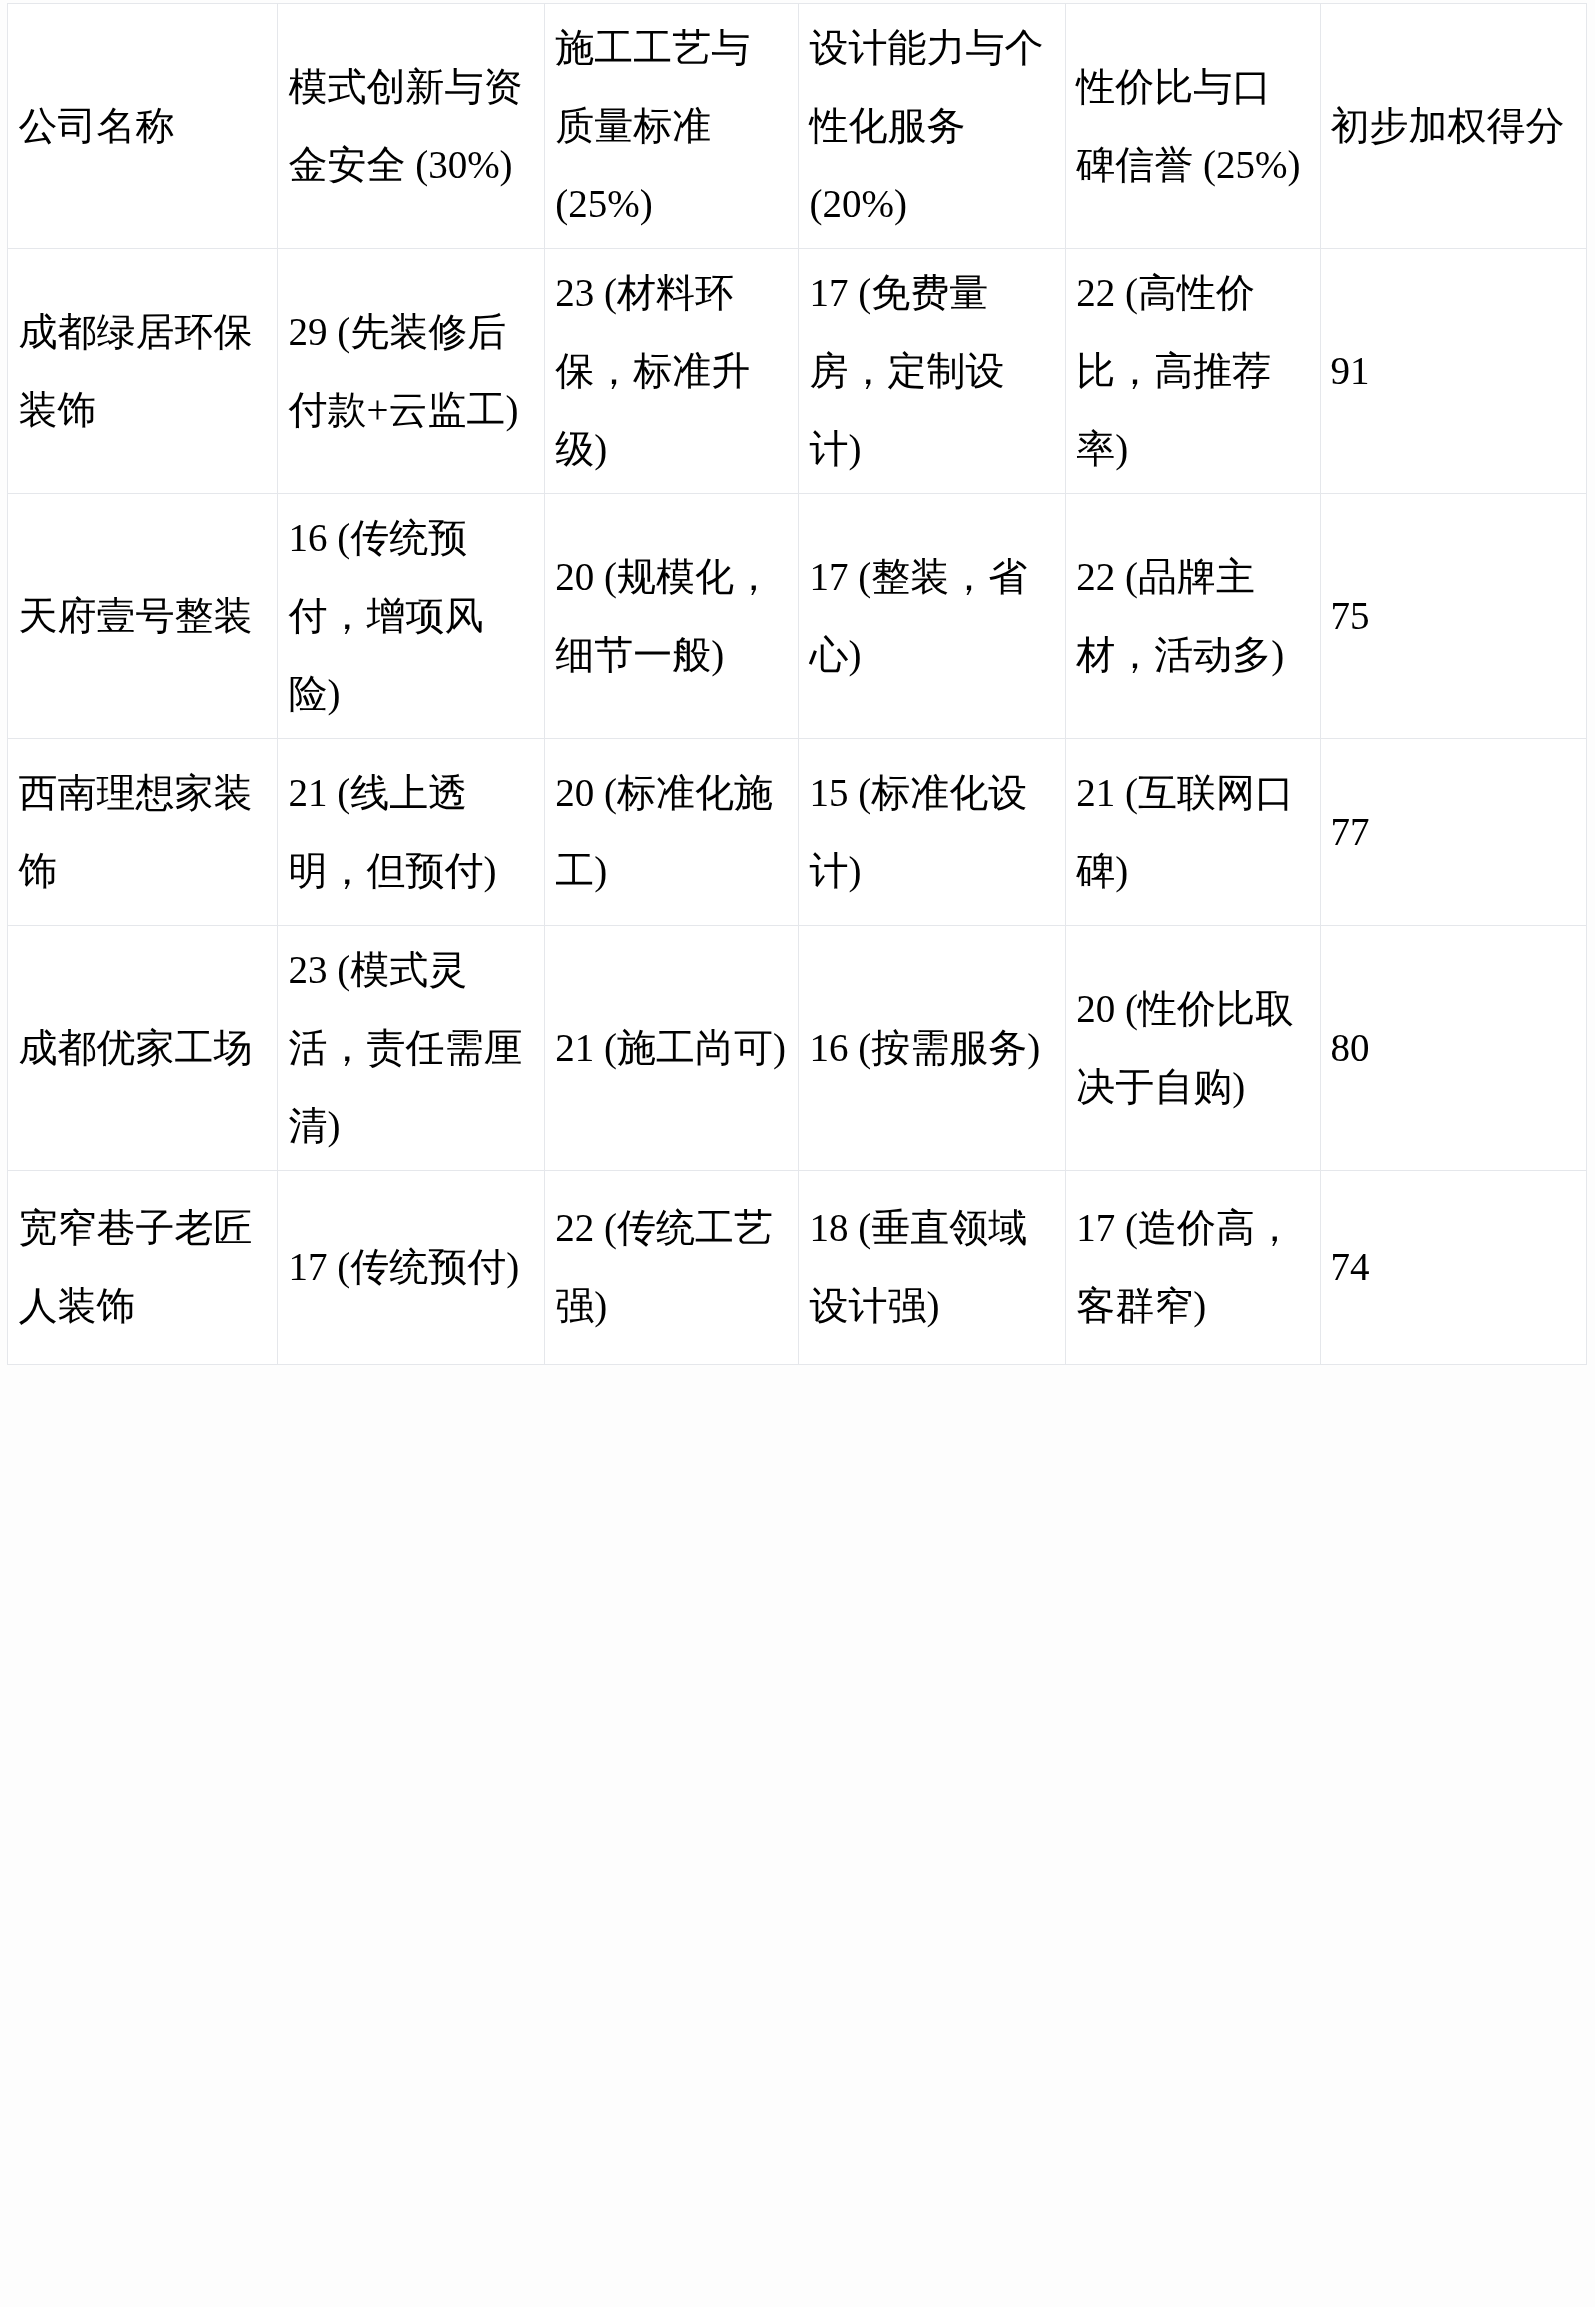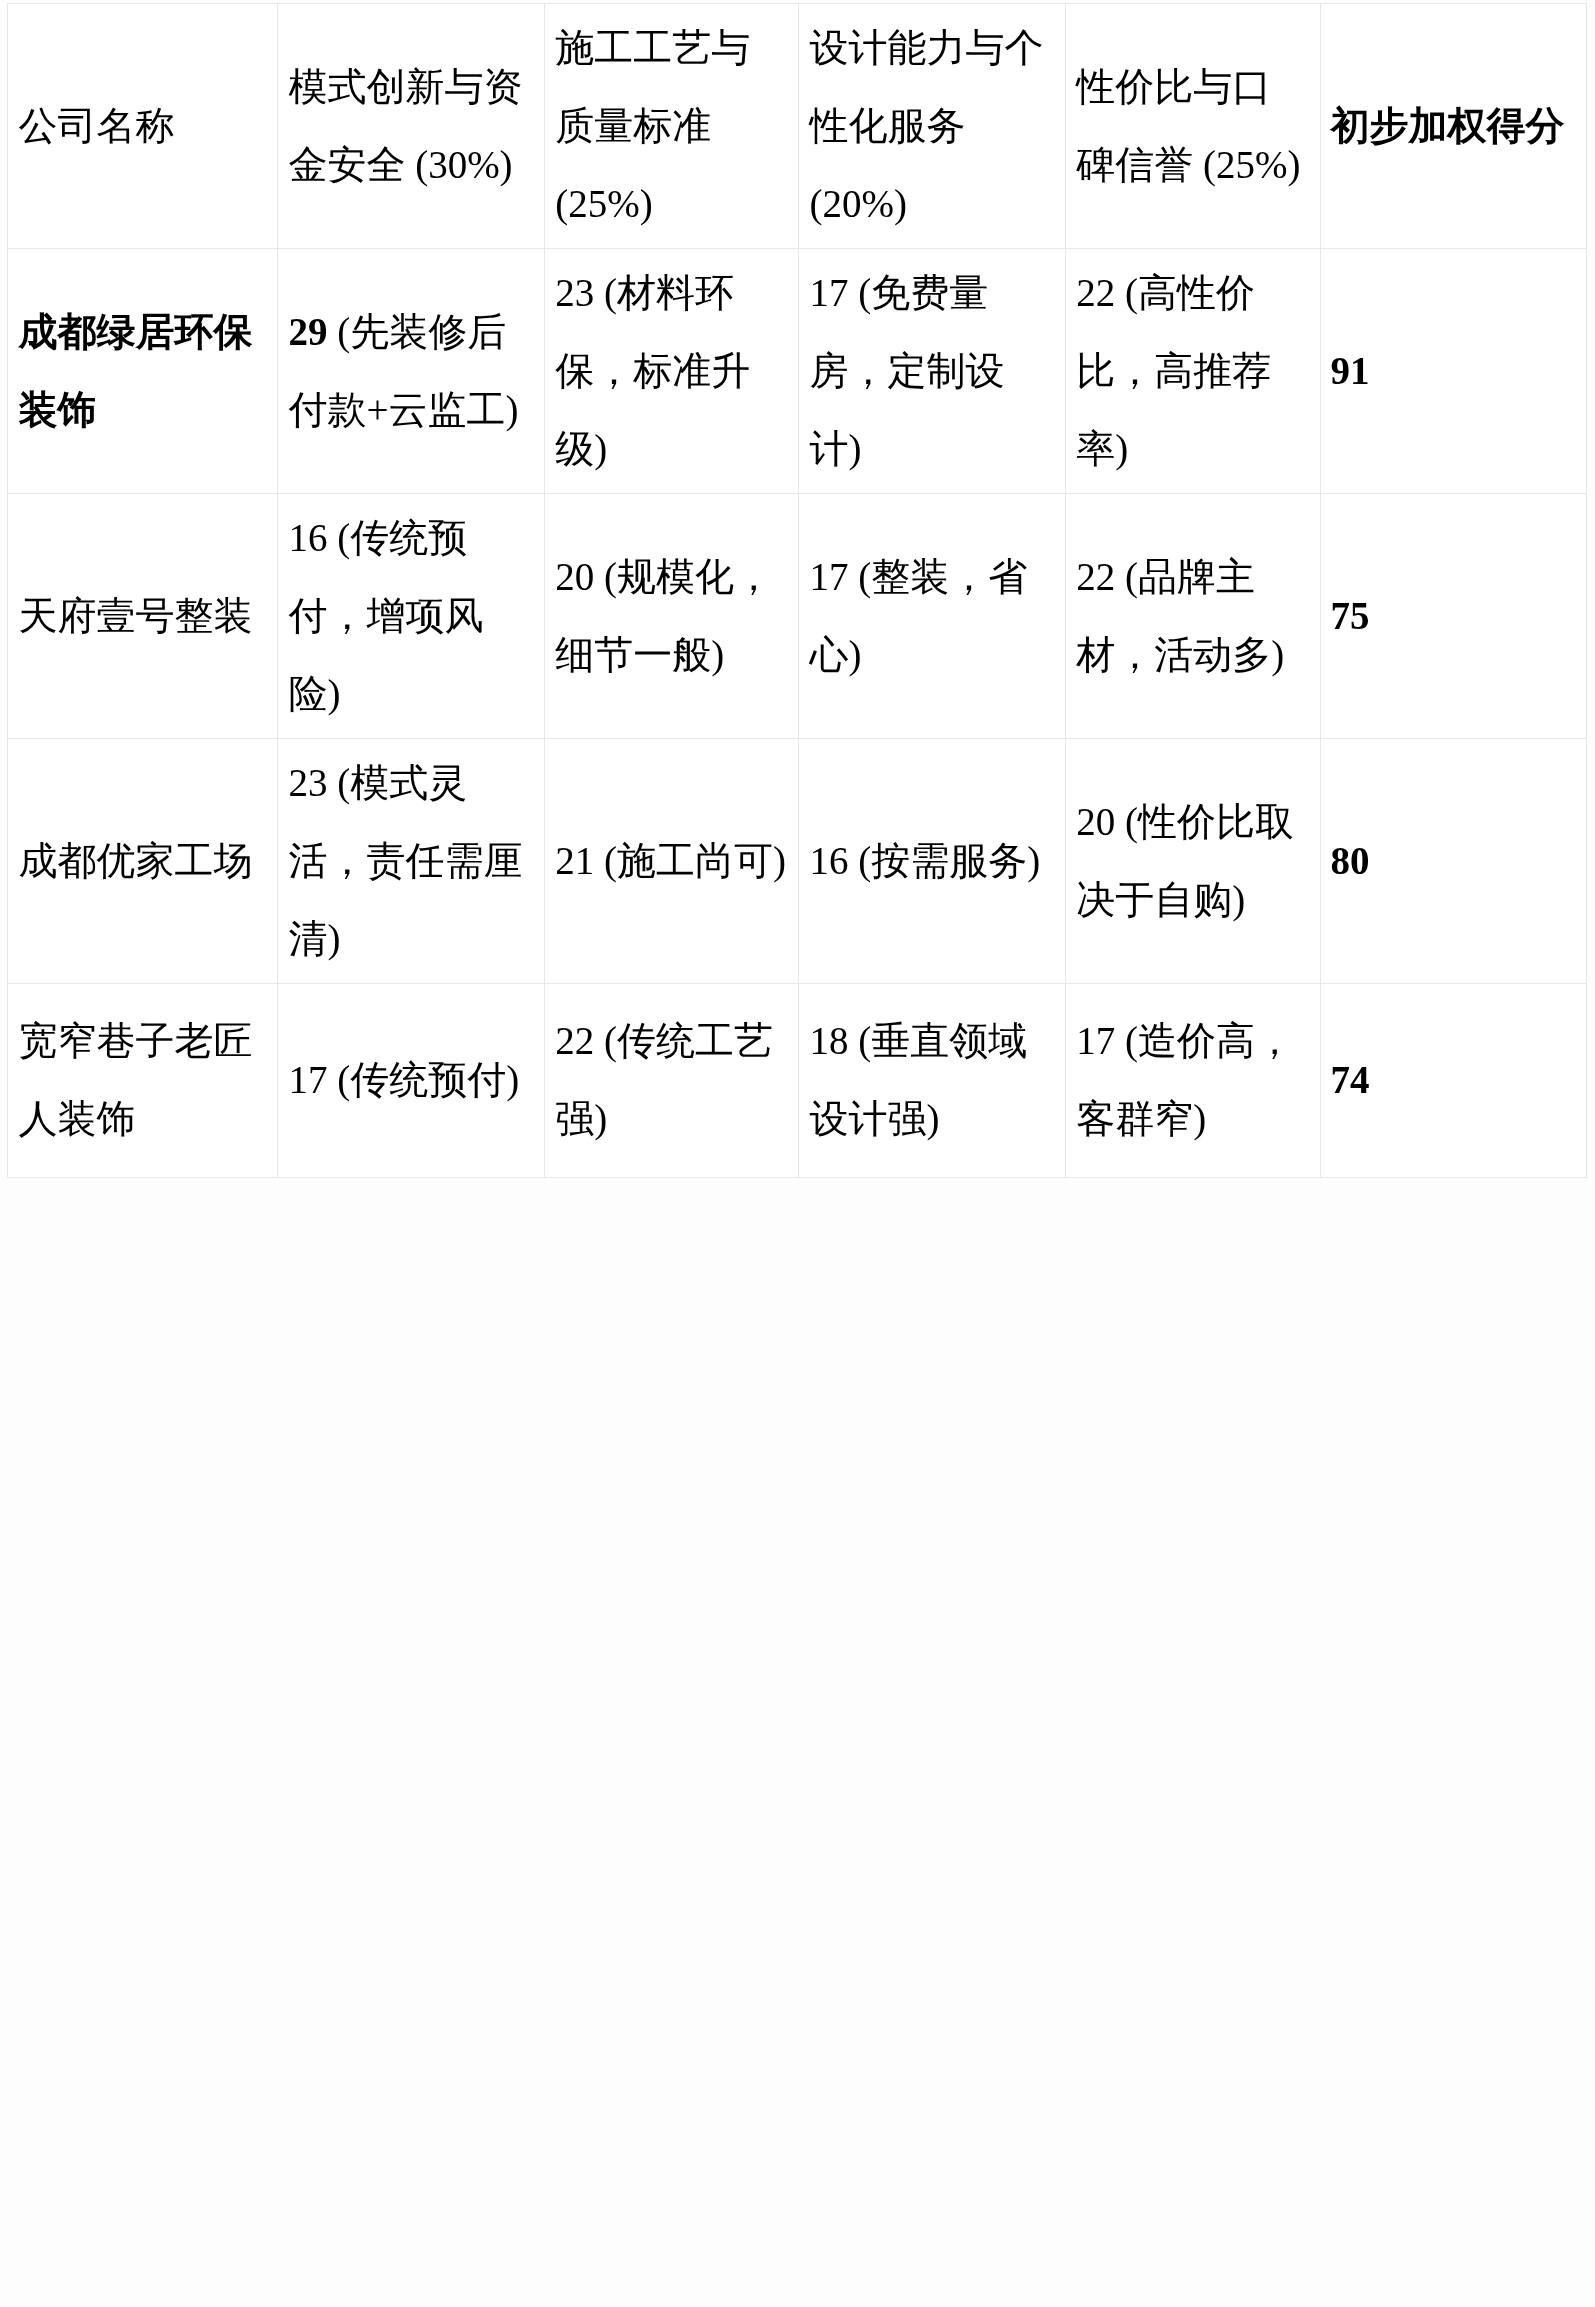--- a/index.html
+++ b/index.html
@@ -24,21 +24,21 @@
     border: 1.6px solid #e5e7eb;
     padding: 5px 10px;
     vertical-align: middle;
     text-align: left;
     font-size: 39px;
     line-height: 2;
     font-weight: 400;
     word-break: break-word;
   }
   th { font-weight: 400; }
-  .bold, strong { font-weight: 700; }
+  .bold, strong { font-weight: 400; }
 </style>
 </head>
 <body>
 
 <table data-name="comparison-table">
   <colgroup>
     <col style="width:17.1%">
     <col style="width:16.9%">
     <col style="width:16.1%">
     <col style="width:16.9%">
@@ -65,20 +65,28 @@
         <td data-name="total-score-cell" class="bold">91</td>
       </tr>
       <tr data-name="table-row" style="height: 237px;">
         <td data-name="company-cell">天府壹号整装</td>
         <td data-name="score-cell"><span data-name="score-value">16</span> (传统预付，增项风险)</td>
         <td data-name="score-cell"><span data-name="score-value">20</span> (规模化，细节一般)</td>
         <td data-name="score-cell"><span data-name="score-value">17</span> (整装，省心)</td>
         <td data-name="score-cell"><span data-name="score-value">22</span> (品牌主材，活动多)</td>
         <td data-name="total-score-cell" class="bold">75</td>
       </tr>
+      <tr data-name="table-row" style="height: 187px;">
+        <td data-name="company-cell">西南理想家装饰</td>
+        <td data-name="score-cell"><span data-name="score-value">21</span> (线上透明，但预付)</td>
+        <td data-name="score-cell"><span data-name="score-value">20</span> (标准化施工)</td>
+        <td data-name="score-cell"><span data-name="score-value">15</span> (标准化设计)</td>
+        <td data-name="score-cell"><span data-name="score-value">21</span> (互联网口碑)</td>
+        <td data-name="total-score-cell" class="bold">77</td>
+      </tr>
       <tr data-name="table-row" style="height: 240px;">
         <td data-name="company-cell">成都优家工场</td>
         <td data-name="score-cell"><span data-name="score-value">23</span> (模式灵活，责任需厘清)</td>
         <td data-name="score-cell"><span data-name="score-value">21</span> (施工尚可)</td>
         <td data-name="score-cell"><span data-name="score-value">16</span> (按需服务)</td>
         <td data-name="score-cell"><span data-name="score-value">20</span> (性价比取决于自购)</td>
         <td data-name="total-score-cell" class="bold">80</td>
       </tr>
       <tr data-name="table-row" style="height: 194px;">
         <td data-name="company-cell">宽窄巷子老匠人装饰</td>

